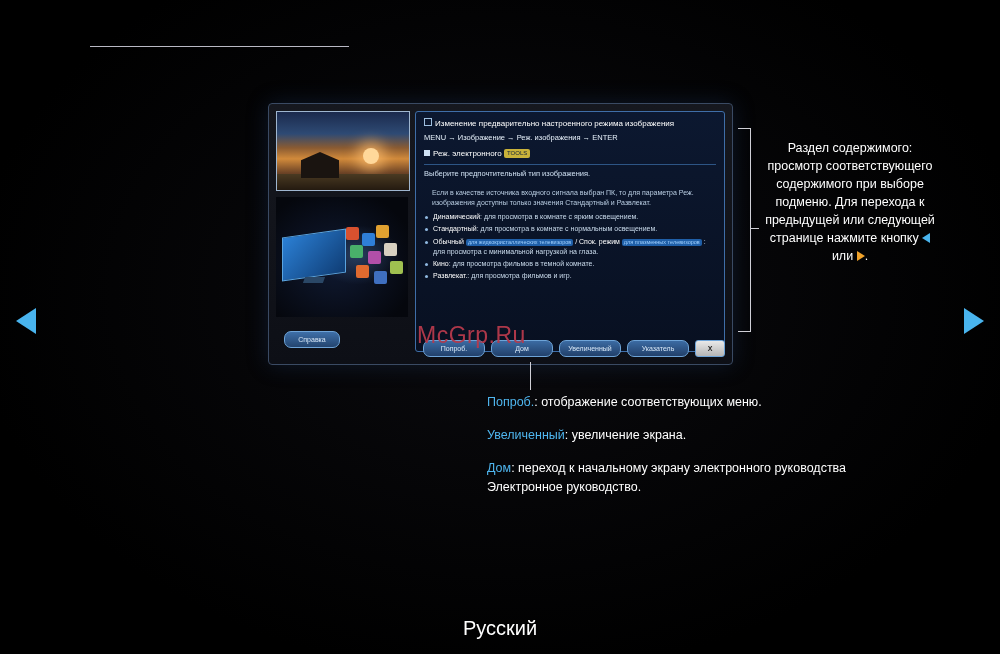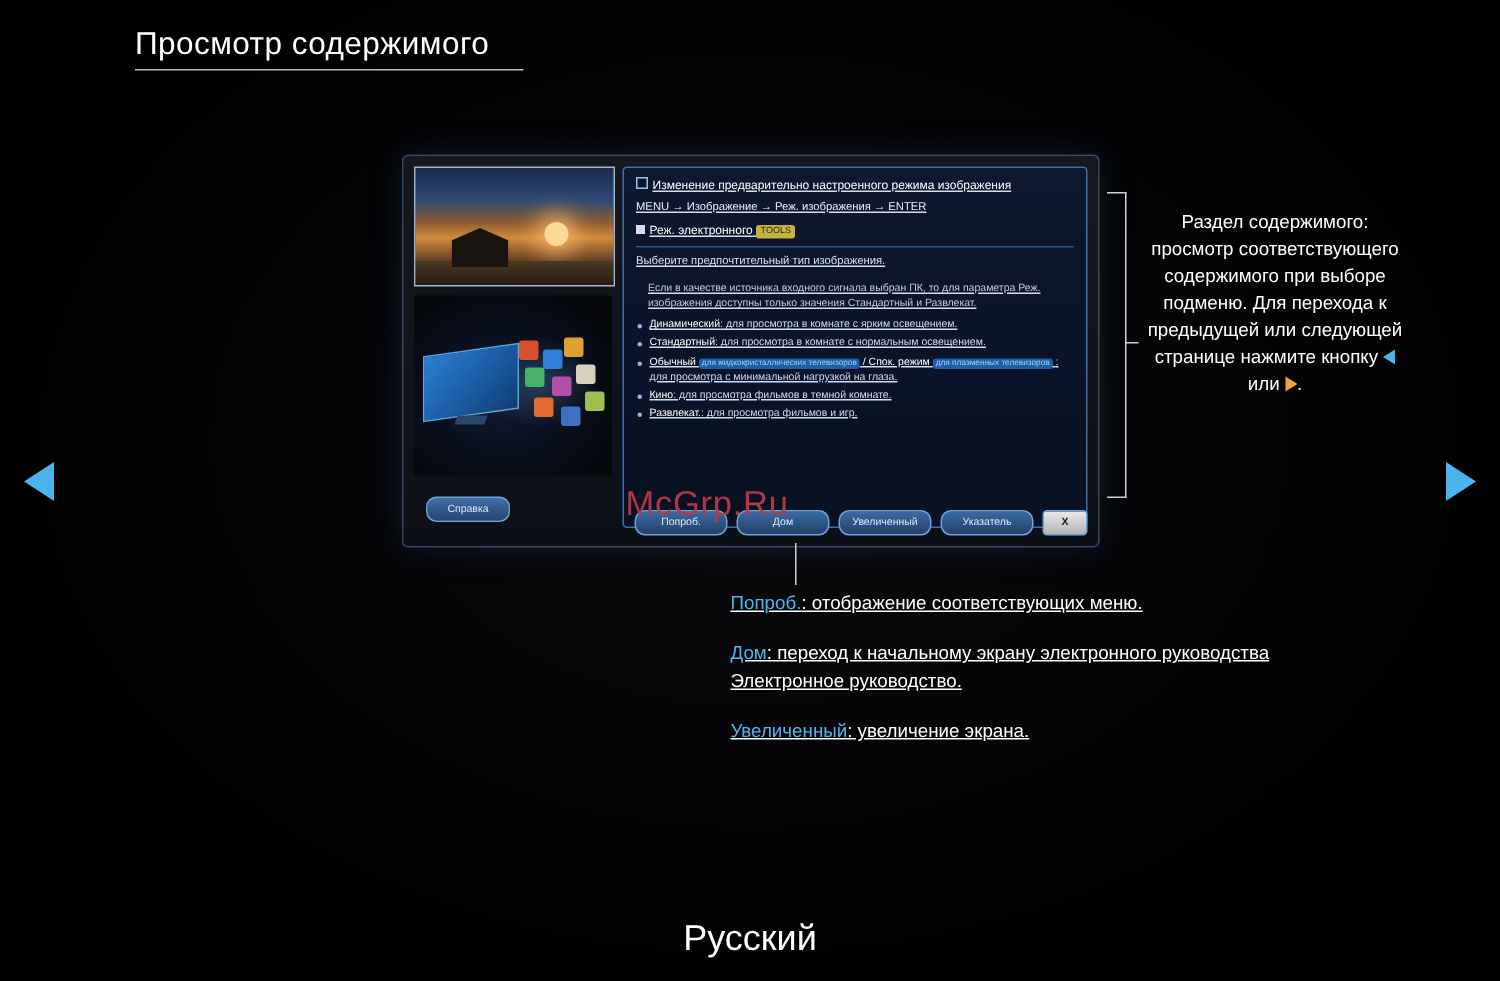--- a/index.html
+++ b/index.html
@@ -184,21 +184,20 @@
     right: 7px;
     height: 241px;
     background: linear-gradient(180deg, #0c1830 0%, #081021 100%);
     border: 1px solid #3f6ea8;
     border-radius: 3px;
     padding: 6px 8px;
     box-sizing: border-box;
     font-size: 7.5px;
     color: #cfe0f2;
     line-height: 1.45;
-    text-decoration: underline;
   }
   .tv-right .hdr {
     color: #ffffff;
     font-size: 8px;
     margin-bottom: 3px;
   }
   .sep {
     height: 1px;
     background: #2d5585;
     margin: 3px 0 4px 0;
@@ -373,44 +372,42 @@
     background: #cfcfd6;
   }
   .bottom-list {
     position: absolute;
     left: 487px;
     top: 393px;
     width: 430px;
     font-size: 12.5px;
     line-height: 19px;
     color: #ffffff;
-    text-decoration: underline;
   }
   .bottom-list p {
     margin: 0 0 14px 0;
   }
   .hl { color: #4fb6ef; }
 
   
   .footer {
     position: absolute;
     left: 0;
     right: 0;
     bottom: 14px;
     text-align: center;
-    font-size: 24px;
+    font-size: 20px;
     color: #ffffff;
   }
 </style>
 </head>
 <body>
 
 <div class="page">
 
-  <div class="page-title">Просмотр содержимого</div>
   <div class="title-underline"></div>
 
   <div class="nav-arrow left"></div>
   <div class="nav-arrow right"></div>
 
   <div class="tv-shot">
 
     <div class="tv-left">
       <div class="thumb-photo">
         <div class="sun"></div>
@@ -484,18 +481,18 @@
     <span>Раздел содержимого:</span>
     <span>просмотр соответствующего содержимого при выборе подменю. Для перехода к предыдущей или следующей странице нажмите кнопку</span>
     <span class="tri l"></span>
     <span>или</span>
     <span class="tri r"></span><span>.</span>
   </div>
 
   <div class="leader-v"></div>
   <div class="bottom-list">
     <p><span class="hl">Попроб.</span><span>: отображение соответствующих меню.</span></p>
+    <p><span class="hl">Увеличенный</span><span>: увеличение экрана.</span></p>
     <p><span class="hl">Дом</span><span>: переход к начальному экрану электронного руководства Электронное руководство.</span></p>
-    <p><span class="hl">Увеличенный</span><span>: увеличение экрана.</span></p>
   </div>
 
   <div class="footer">Русский</div>
 </div>
 
 </body></html>

